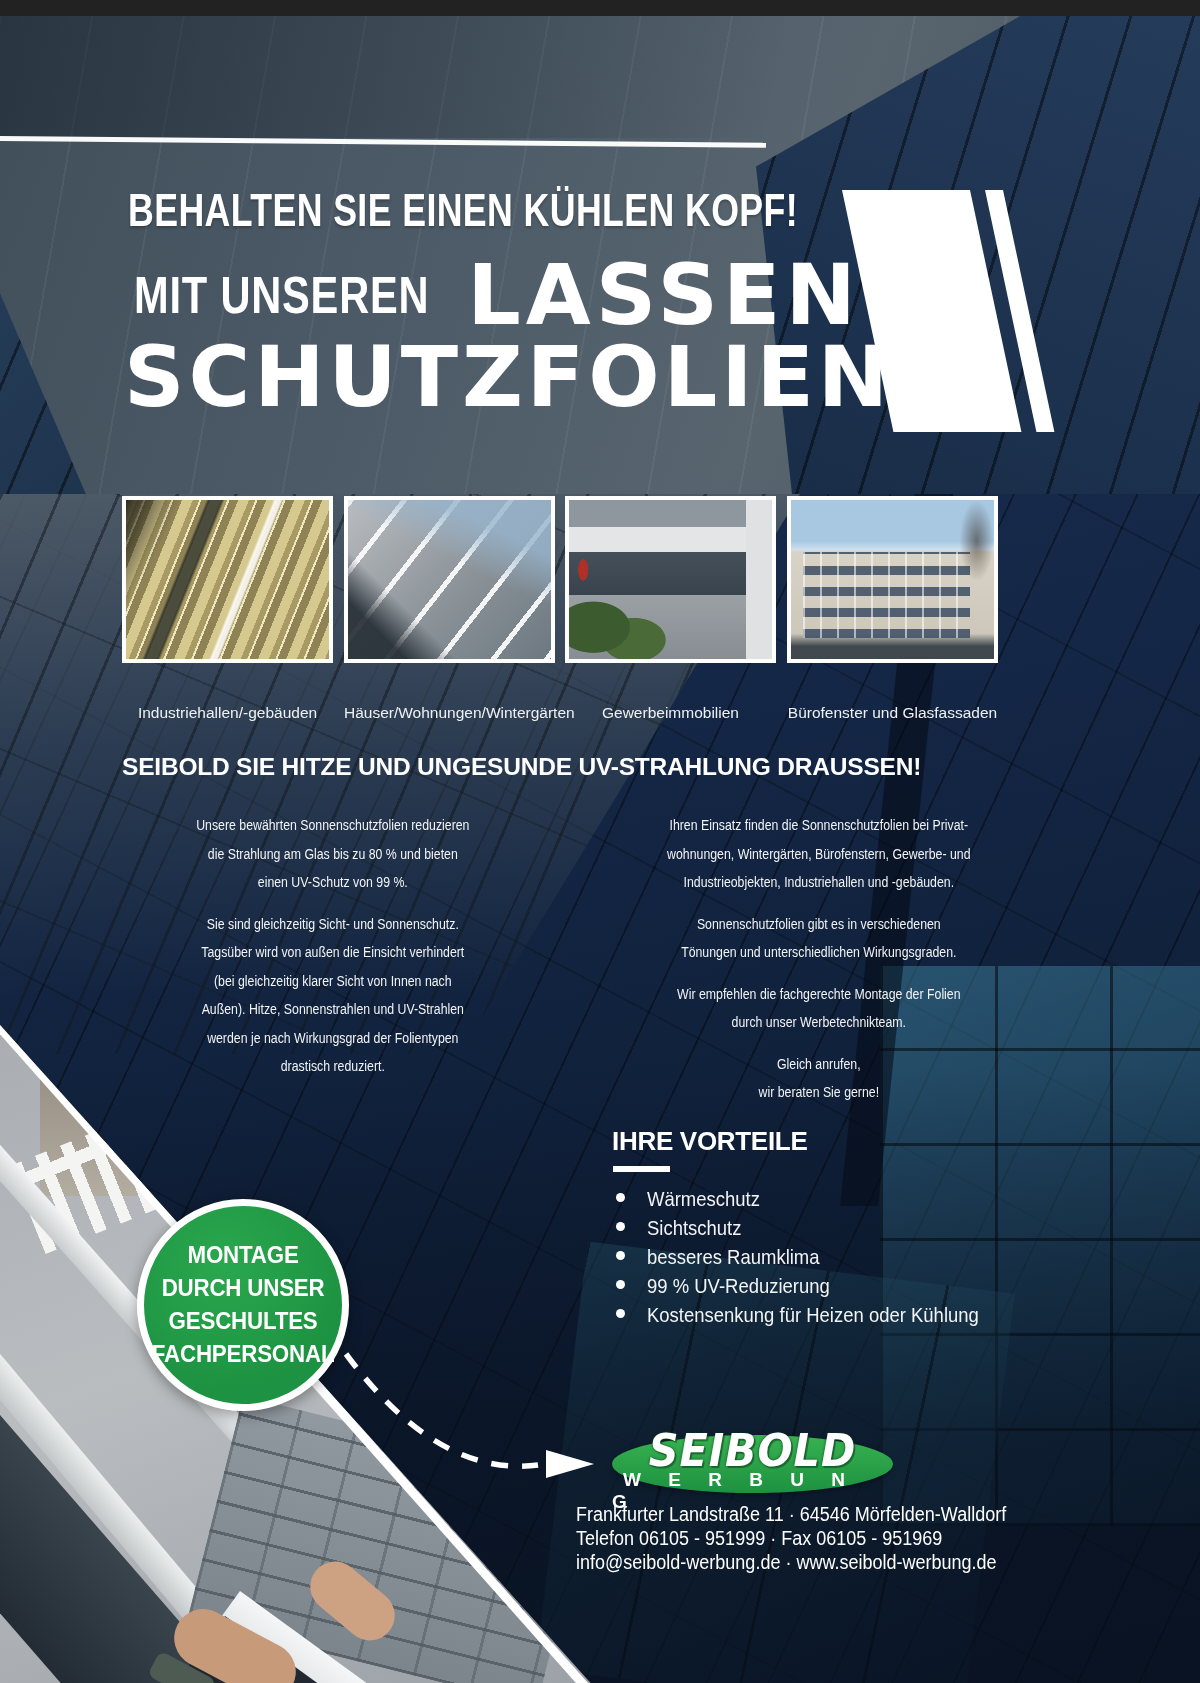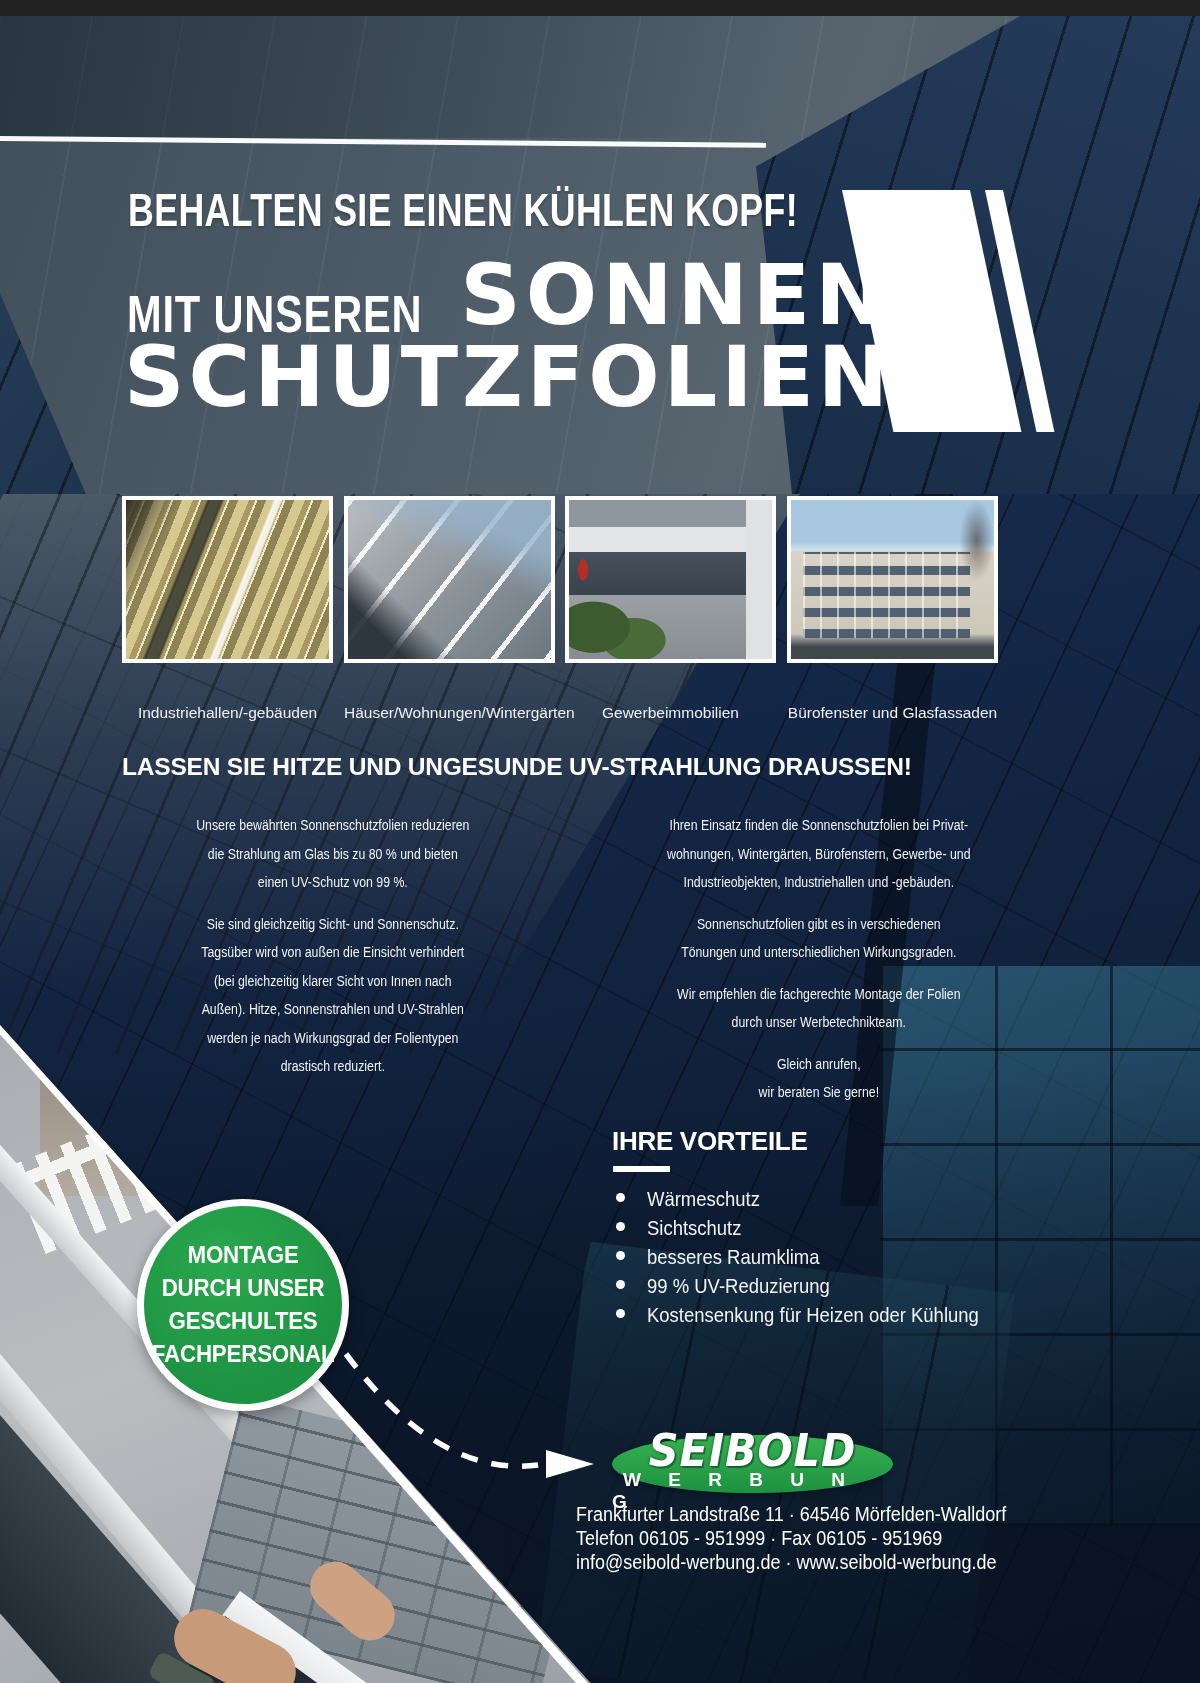--- a/index.html
+++ b/index.html
@@ -75,21 +75,21 @@
     position:absolute;left:0;top:120px;width:766px;height:4.5px;background:#fff;
     transform:rotate(.5deg);transform-origin:left center;opacity:.97;
   }
   
   .h1{
     position:absolute;left:128px;top:166px;
     font-weight:bold;font-size:47px;letter-spacing:.5px;white-space:nowrap;
     transform:scaleX(.76);transform-origin:left top;
     text-shadow:0 2px 3px rgba(0,0,0,.25);
   }
-  .h2-row{position:absolute;left:127px;top:230px;display:flex;align-items:flex-end;white-space:nowrap;}
+  .h2-row{position:absolute;left:134px;top:230px;display:flex;align-items:center;white-space:nowrap;}
   .h2-mit{font-weight:bold;font-size:52px;transform:scaleX(.80);transform-origin:left bottom;letter-spacing:1px;}
   .h2-sonnen{font-family:"DejaVu Sans",sans-serif;font-weight:bold;font-size:84px;letter-spacing:5px;margin-left:-36px;}
   .h3{
     position:absolute;left:124px;top:312px;white-space:nowrap;
     font-family:"DejaVu Sans",sans-serif;font-weight:bold;font-size:84px;letter-spacing:4px;
   }
   
   .folie-main{position:absolute;left:842px;top:174px;width:128px;height:242px;background:#fff;
     transform:skewX(12deg);transform-origin:top left;}
   .folie-stripe{position:absolute;left:985px;top:174px;width:18px;height:242px;background:#fff;
@@ -230,21 +230,21 @@
     <div class="bg-top-right-dark"></div>
     <div class="bg-top-shade"></div>
   </div>
   <div class="bg-mid-slate"></div>
   <div class="bg-bottom-shade"></div>
   <div class="top-line"></div>
 
   <div class="h1">BEHALTEN SIE EINEN KÜHLEN KOPF!</div>
   <div class="h2-row">
     <span class="h2-mit">MIT UNSEREN</span>
-    <span class="h2-sonnen">SONNEN</span>
+    <span class="h2-sonnen">LASSEN</span>
   </div>
   <div class="h3">SCHUTZFOLIEN</div>
 
   <div class="folie-main"></div>
   <div class="folie-stripe"></div>
 
   <div class="photo p1">
       <div class="photo-inner"></div>
     </div>
   <div class="photo p2">
@@ -257,21 +257,21 @@
     <div class="photo-inner">
       <div class="p4-windows"></div>
       <div class="p4-tree"></div>
     </div>
   </div>
   <div class="caption c1">Industriehallen/-gebäuden</div>
   <div class="caption c2">Häuser/Wohnungen/Wintergärten</div>
   <div class="caption c3">Gewerbeimmobilien</div>
   <div class="caption c4">Bürofenster und Glasfassaden</div>
 
-  <div class="section-h">LASSEN SIE HITZE UND UNGESUNDE UV-STRAHLUNG DRAUSSEN!</div>
+  <div class="section-h">SEIBOLD SIE HITZE UND UNGESUNDE UV-STRAHLUNG DRAUSSEN!</div>
 
   <div class="col col-left">
     <p class="para">Unsere bewährten Sonnenschutzfolien reduzieren
 die Strahlung am Glas bis zu 80 % und bieten
 einen UV-Schutz von 99 %.</p>
     <p class="para">Sie sind gleichzeitig Sicht- und Sonnenschutz.
 Tagsüber wird von außen die Einsicht verhindert
 (bei gleichzeitig klarer Sicht von Innen nach
 Außen). Hitze, Sonnenstrahlen und UV-Strahlen
 werden je nach Wirkungsgrad der Folientypen

